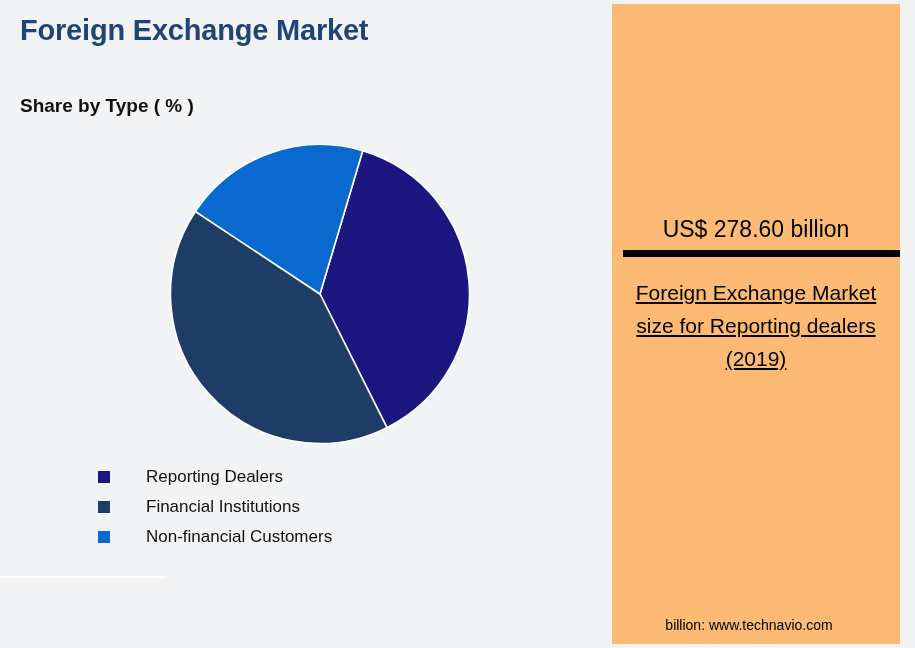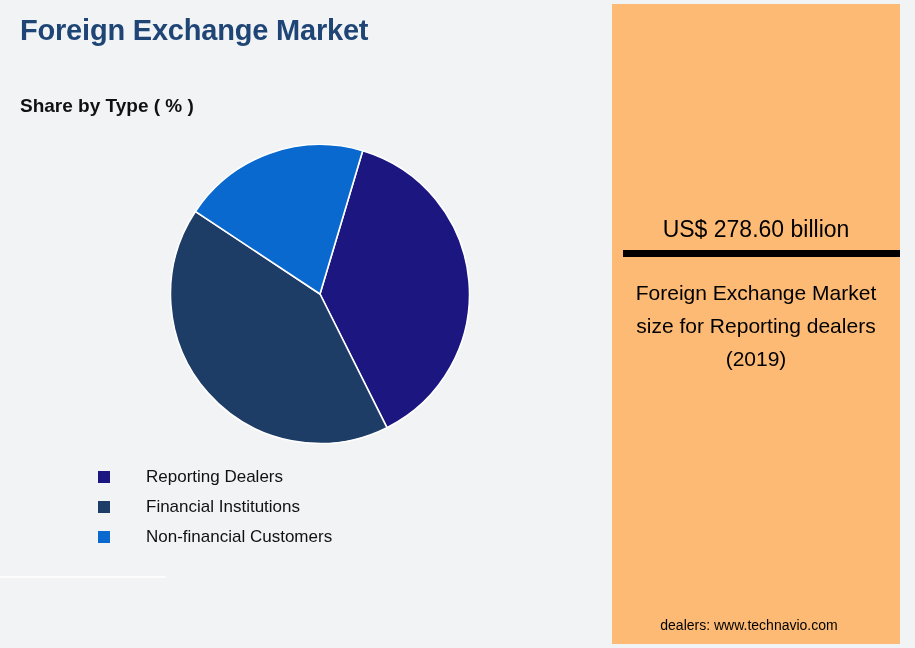--- a/index.html
+++ b/index.html
@@ -128,20 +128,21 @@
 
   .callout-caption {
     position: absolute;
     left: 14px;
     top: 272px;
     width: 260px;
     text-align: center;
     font-size: 21px;
     line-height: 33px;
     color: #000000;
+    text-decoration: underline;
   }
 
   .source-text {
     position: absolute;
     left: 0;
     top: 613px;
     width: 288px;
     text-align: center;
     padding-right: 14px;
     box-sizing: border-box;
@@ -190,16 +191,16 @@
   </div>
 
   <div class="right-panel">
 
     <div class="callout-value">US$ 278.60 billion</div>
 
     <div class="callout-divider"></div>
 
     <div class="callout-caption">Foreign Exchange Market size for Reporting dealers (2019)</div>
 
-    <div class="source-text">dealers: www.technavio.com</div>
+    <div class="source-text">billion: www.technavio.com</div>
   </div>
 
 </div>
 
 </body></html>

